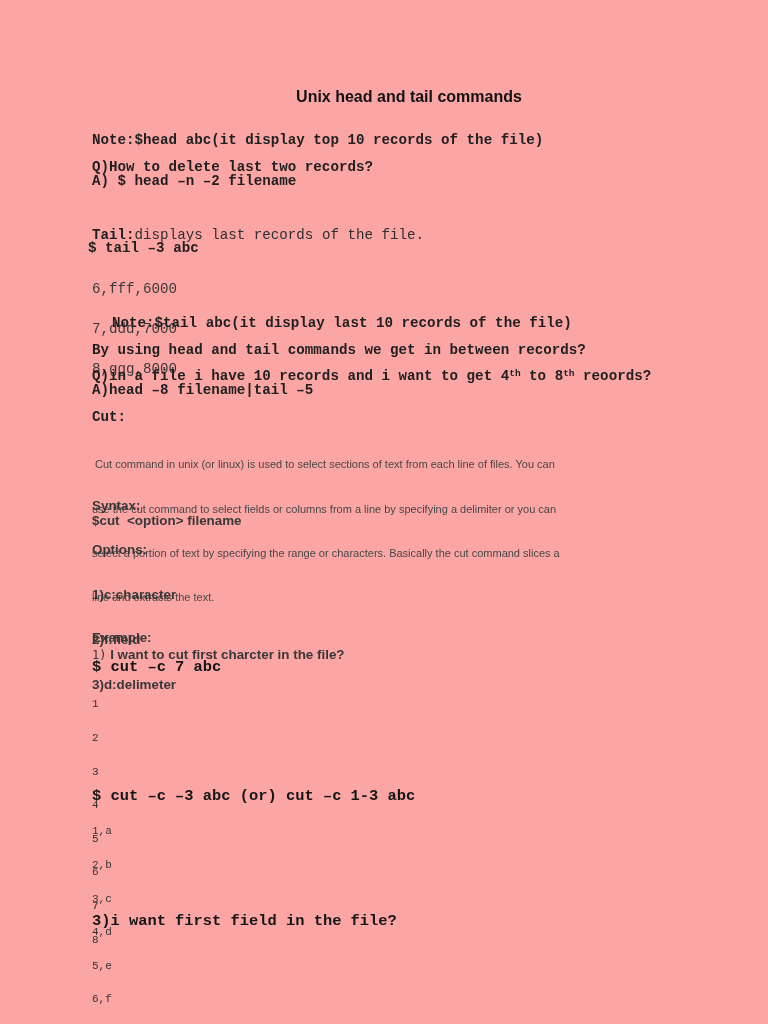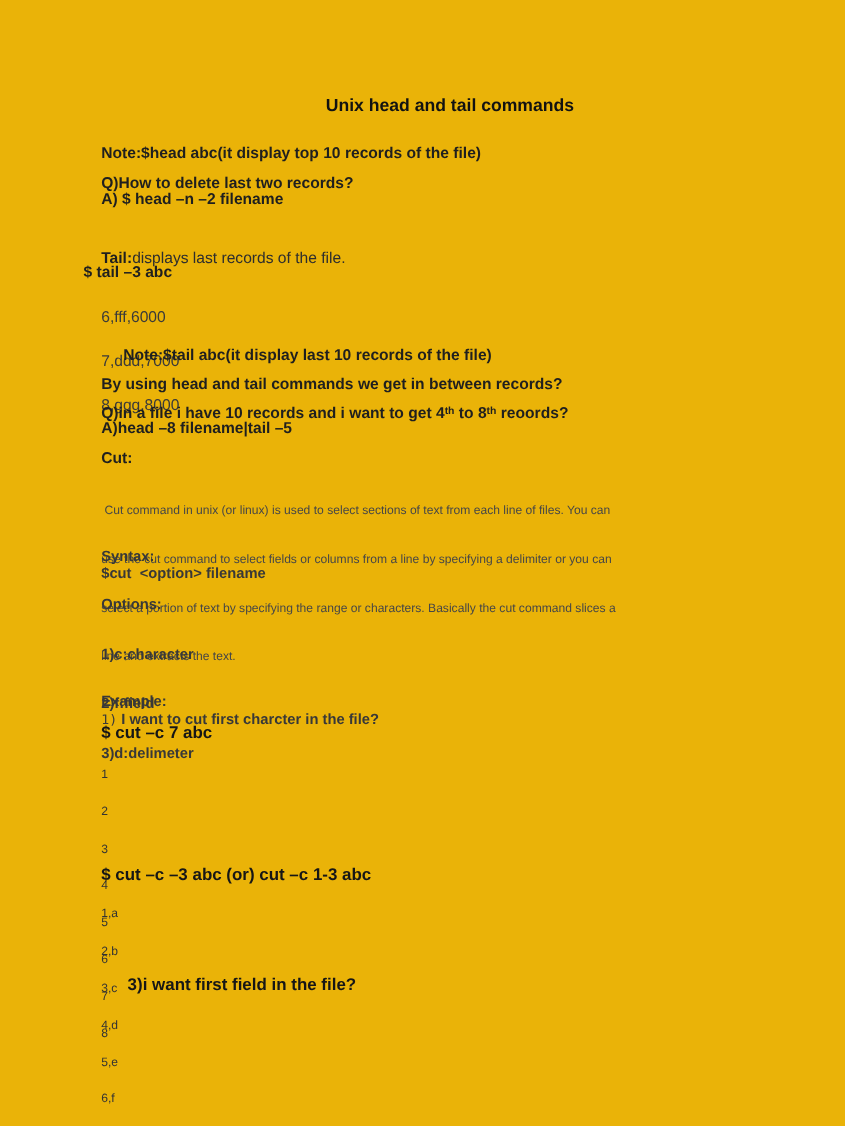--- a/index.html
+++ b/index.html
@@ -1,21 +1,21 @@
 <!DOCTYPE html>
 <html><head>
 <meta charset="utf-8">
 <style>
   * { margin:0; padding:0; box-sizing:border-box; }
   html,body { width:768px; height:1024px; background:#ffffff; overflow:hidden; }
   .page {
-    position:relative; width:768px; height:1024px; background:#eab308;
+    position:relative; width:768px; height:1024px; background:#fca5a5;
   }
   .line { position:absolute; white-space:pre; }
-  .mono { font-family:Liberation Sans, sans-serif; }
+  .mono { font-family:Liberation Mono, monospace; }
   .sans { font-family:"Liberation Sans", sans-serif; }
   .m14  { font-size:14.2px; line-height:15px; color:#1f1f1f; font-weight:bold; }
   .m14r { font-size:14.2px; line-height:13.4px; color:#3a3a3a; font-weight:normal; }
   .m15  { font-size:15.4px; line-height:16px; color:#161616; font-weight:bold; }
   .m11  { font-size:11px;  line-height:11.2px; color:#333333; font-weight:normal; }
   .s13b { font-size:13.4px; line-height:15px; color:#383838; font-weight:bold; }
   .s13  { font-size:11px; line-height:14.7px; color:#474747; font-weight:normal; }
   .title {
     position:absolute; left:0; top:88px; width:100%; text-align:center;
     padding-left:50px; font-family:"Liberation Sans", sans-serif;
@@ -32,21 +32,21 @@
 <div class="page">
 
   <div class="title">Unix head and tail commands</div>
 
   <div class="line mono m14" style="left:92px; top:133px;">Note:$head abc(it display top 10 records of the file)</div>
 
   <div class="line mono m14" style="left:92px; top:160px;">Q)How to delete last two records?</div>
   <div class="line mono m14" style="left:92px; top:174px;">A) $ head –n –2 filename</div>
 
   <div class="line mono m14" style="left:92px; top:228px;"><span>Tail:</span><span class="tail-desc">displays last records of the file.</span></div>
-  <div class="line mono m14" style="left:76px; top:241px;">$ tail –3 abc</div>
+  <div class="line mono m14" style="left:88px; top:241px;">$ tail –3 abc</div>
 
   <div class="line mono m14r stack" style="left:92px; top:256px;">
     <div>6,fff,6000</div>
     <div>7,ddd,7000</div>
     <div>8,ggg,8000</div>
   </div>
 
   <div class="line mono m14" style="left:92px; top:316px;padding-left:20px;">Note:$tail abc(it display last 10 records of the file)</div>
 
   <div class="line mono m14" style="left:92px; top:343px;">By using head and tail commands we get in between records?</div>
@@ -95,15 +95,15 @@
     <div>1,a</div>
     <div>2,b</div>
     <div>3,c</div>
     <div>4,d</div>
     <div>5,e</div>
     <div>6,f</div>
     
     
   </div>
 
-  <div class="line mono m15" style="left:92px; top:888px;margin-left:24px;">3)i want first field in the file?</div>
+  <div class="line mono m15" style="left:92px; top:913px;">3)i want first field in the file?</div>
 
 </div>
 
 </body></html>

